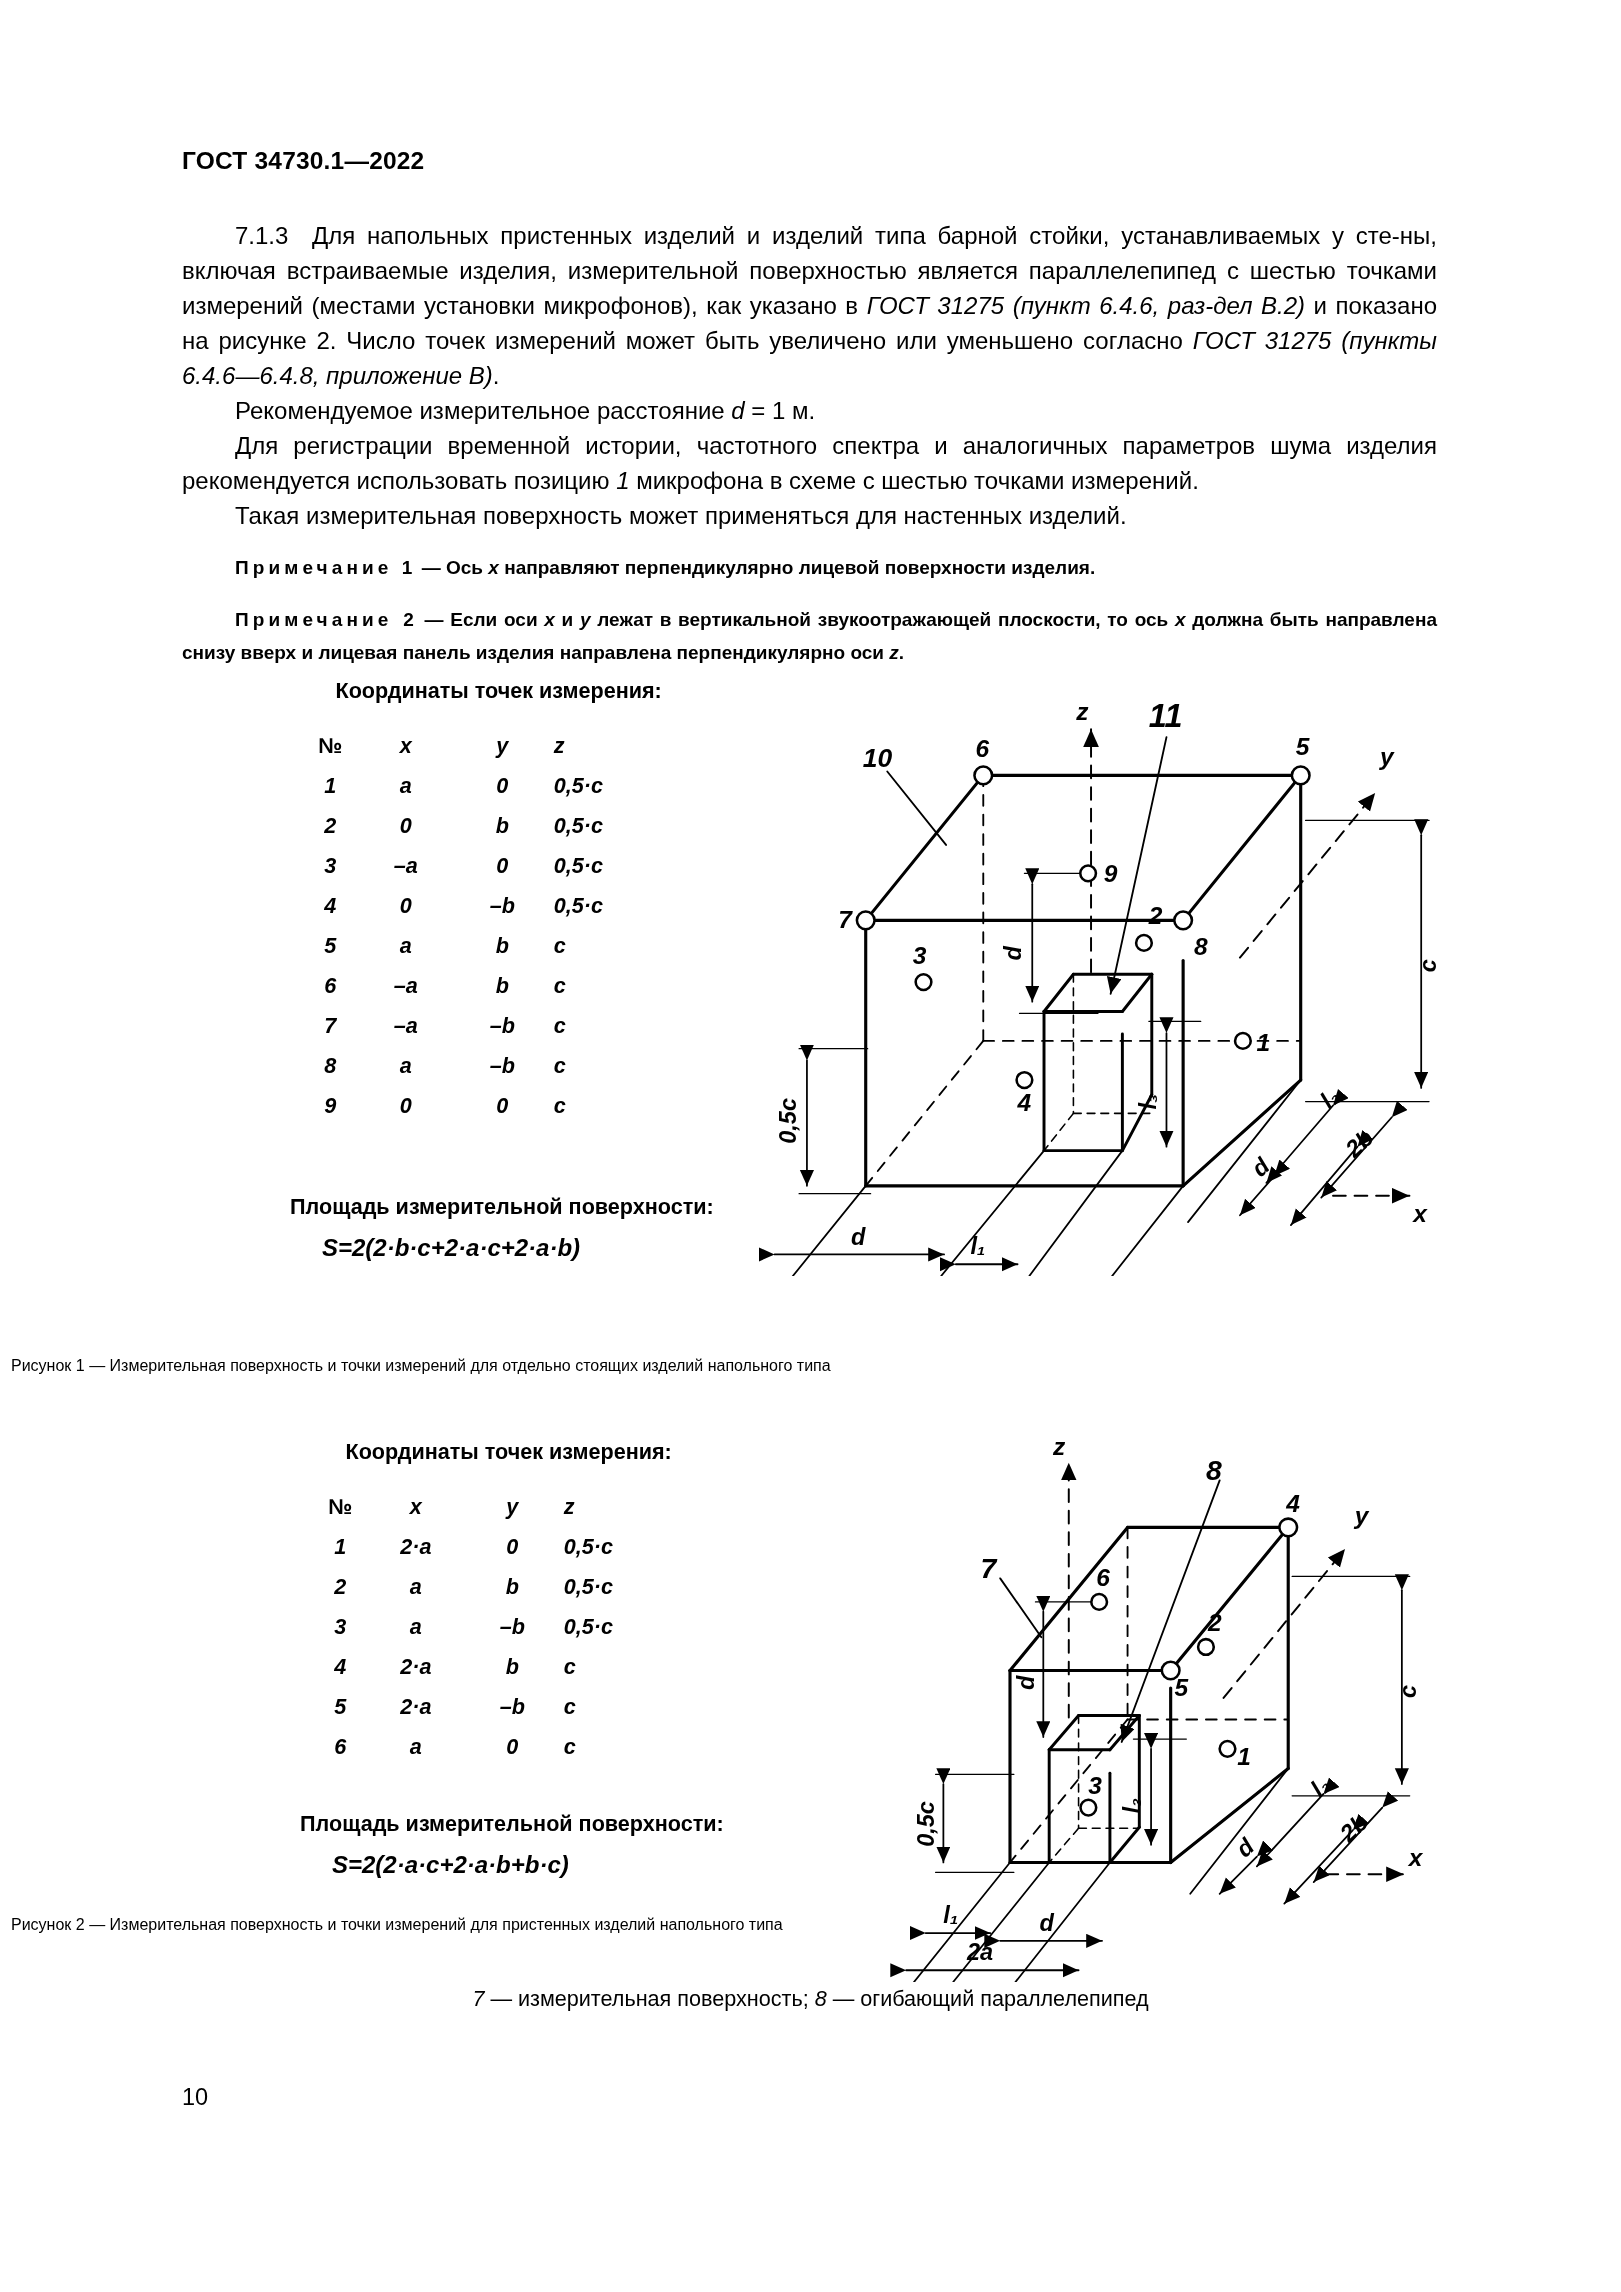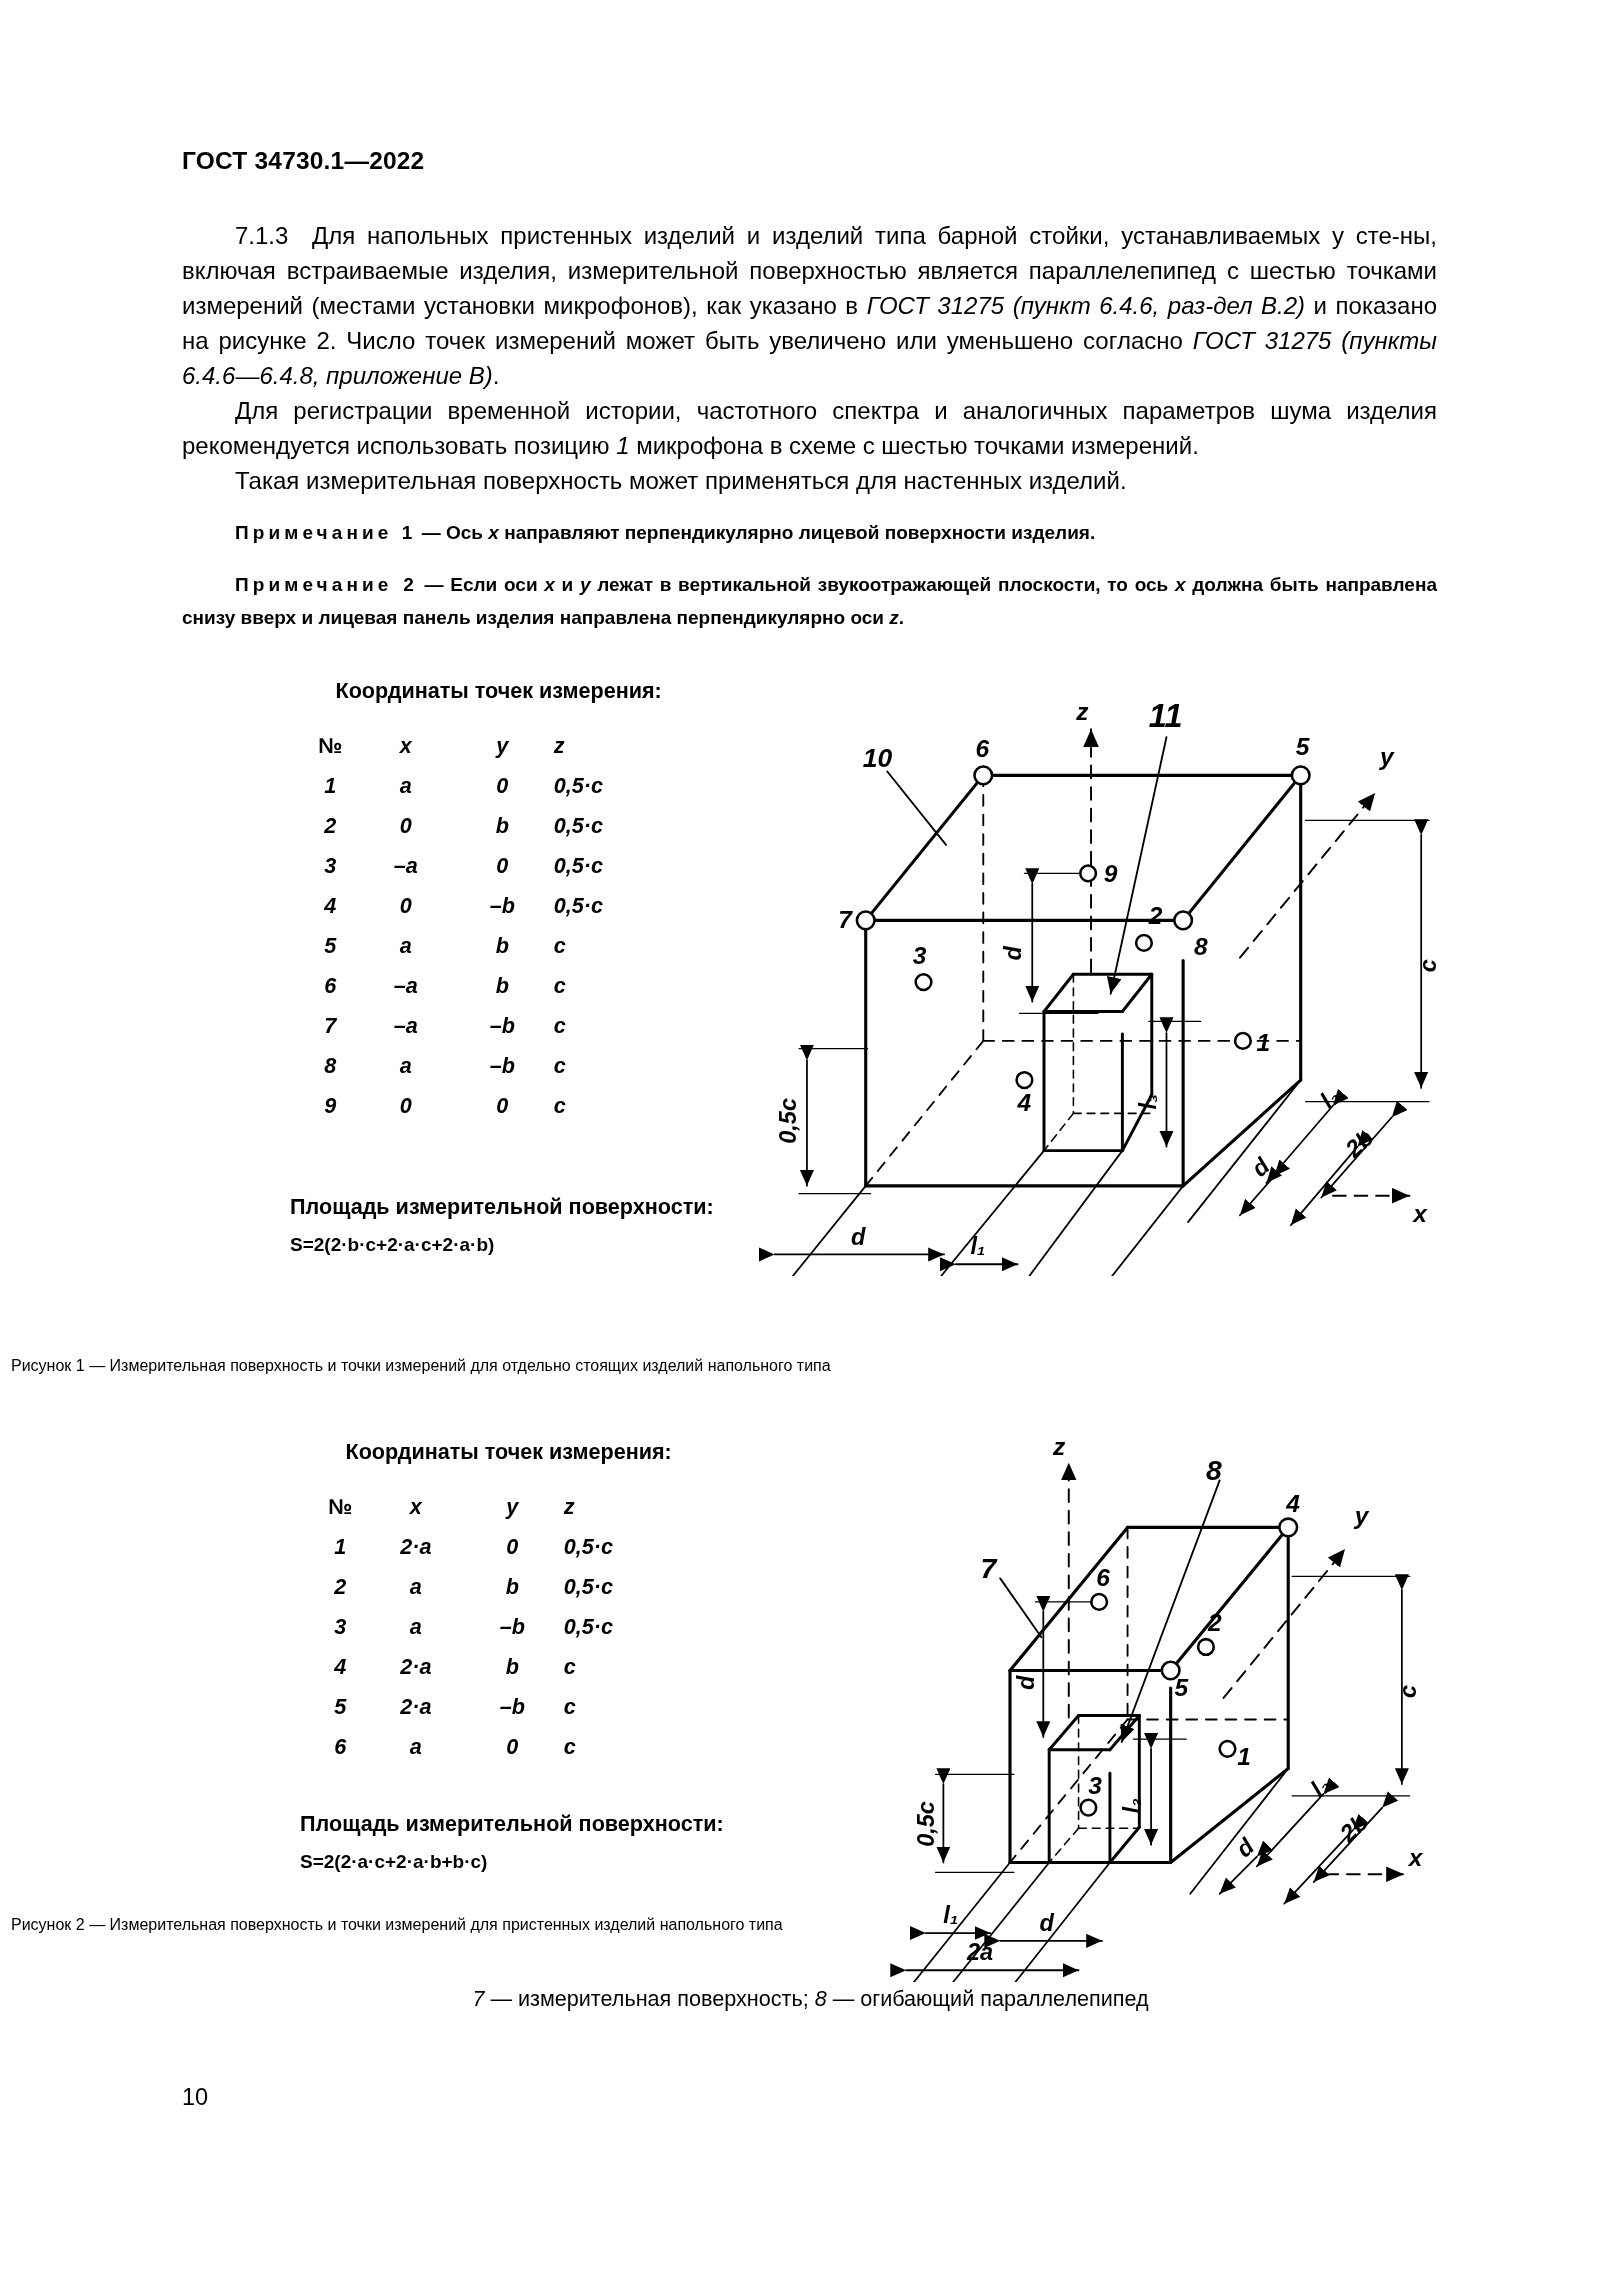--- a/index.html
+++ b/index.html
@@ -37,21 +37,21 @@
   .tbl-title{font-size:21.6px;font-weight:bold;text-align:right;}
   table.coord{border-collapse:collapse;font-size:21.6px;}
   table.coord td{padding:0;height:40px;vertical-align:middle;}
   table.coord td.c-n{width:61px;text-align:center;font-style:italic;font-weight:bold;}
   table.coord td.c-x{width:90px;text-align:center;font-style:italic;font-weight:bold;}
   table.coord td.c-y{width:103px;text-align:center;font-style:italic;font-weight:bold;}
   table.coord td.c-z{width:108px;text-align:left;font-style:italic;font-weight:bold;}
   table.coord tr.hdrow td{font-style:italic;font-weight:bold;}
   table.coord tr.hdrow td.c-n{font-style:normal;}
   .area-t{font-size:21.6px;font-weight:bold;}
-  .area-f{font-size:19px;font-weight:bold;margin-top:13.7px;}
+  .area-f{font-size:24px;font-weight:bold;font-style:italic;margin-top:13.7px;margin-left:32px;}
 
   .cap-sub{
     position:absolute;text-align:center;width:100%;
     font-size:21.6px;
   }
   .cap-main{
     position:absolute;width:100%;
     font-size:16px;
     margin-left:11px;
   }
@@ -64,20 +64,21 @@
 <body>
 
 <div class="page">
 
   <div class="hdr">ГОСТ 34730.1—2022</div>
 
   <div class="body-col">
 
     <p class="tx ind"><span>7.1.3</span>&nbsp;&nbsp;<span>Для напольных пристенных изделий и изделий типа барной стойки, устанавливаемых у сте-ны, включая встраиваемые изделия, измерительной поверхностью является параллелепипед с шестью точками измерений (местами установки микрофонов), как указано в </span><span class="it">ГОСТ 31275 (пункт 6.4.6, раз-дел В.2)</span><span> и показано на рисунке 2. Число точек измерений может быть увеличено или уменьшено согласно </span><span class="it">ГОСТ 31275 (пункты 6.4.6—6.4.8, приложение В)</span><span>.</span></p>
 
+    <p class="tx ind"><span>Рекомендуемое измерительное расстояние </span><span class="it">d</span><span> = 1 м.</span></p>
 
     <p class="tx ind"><span>Для регистрации временной истории, частотного спектра и аналогичных параметров шума изделия рекомендуется использовать позицию </span><span class="it">1</span><span> микрофона в схеме с шестью точками измерений.</span></p>
 
     <p class="tx ind">Такая измерительная поверхность может применяться для настенных изделий.</p>
 
     <p class="note" style="text-indent:53px;"><span class="sp">Примечание 1</span><span> — Ось </span><span class="it">x</span><span> направляют перпендикулярно лицевой поверхности изделия.</span></p>
 
     <p class="note" style="text-indent:53px;"><span class="sp">Примечание 2</span><span> — Если оси </span><span class="it">x</span><span> и </span><span class="it">y</span><span> лежат в вертикальной звукоотражающей плоскости, то ось </span><span class="it">x</span><span> должна быть направлена снизу вверх и лицевая панель изделия направлена перпендикулярно оси </span><span class="it">z</span><span>.</span></p>
   </div>
 

